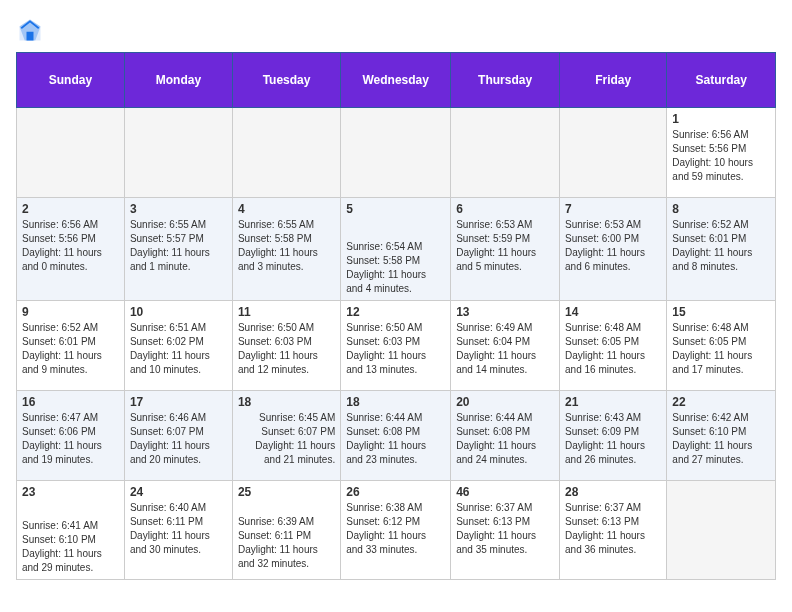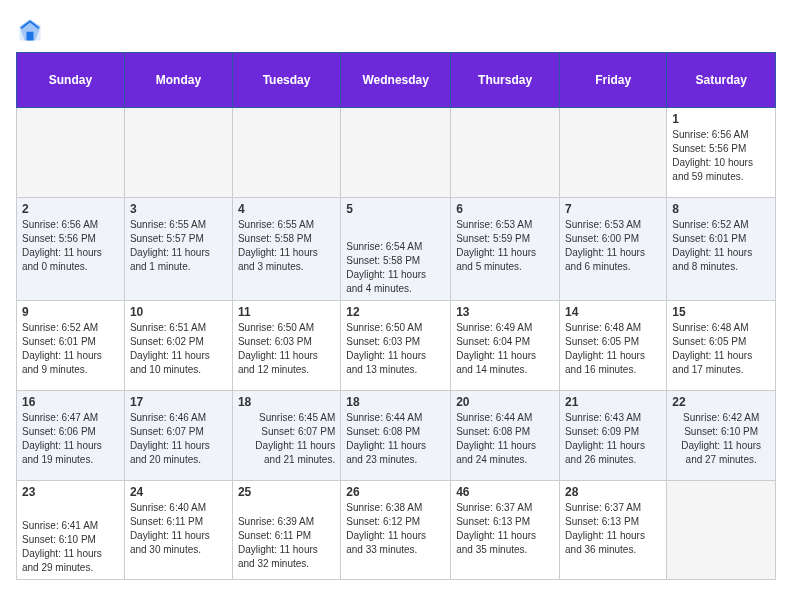--- a/index.html
+++ b/index.html
@@ -276,21 +276,21 @@
         </td>
         <td>
           <div class="day-number">21</div>
           <div class="cell-text" style="white-space: pre-line;">Sunrise: 6:43 AM
 Sunset: 6:09 PM
 Daylight: 11 hours
 and 26 minutes.</div>
         </td>
         <td>
           <div class="day-number">22</div>
-          <div class="cell-text" style="white-space: pre-line; text-align: center;">Sunrise: 6:42 AM
+          <div class="cell-text" style="white-space: pre-line;">Sunrise: 6:42 AM
 Sunset: 6:10 PM
 Daylight: 11 hours
 and 27 minutes.</div>
         </td>
       </tr>
       <tr>
         <td>
           <div class="day-number">23</div>
           <div class="cell-text" style="white-space: pre-line; margin-top: 20px;">Sunrise: 6:41 AM
 Sunset: 6:10 PM

